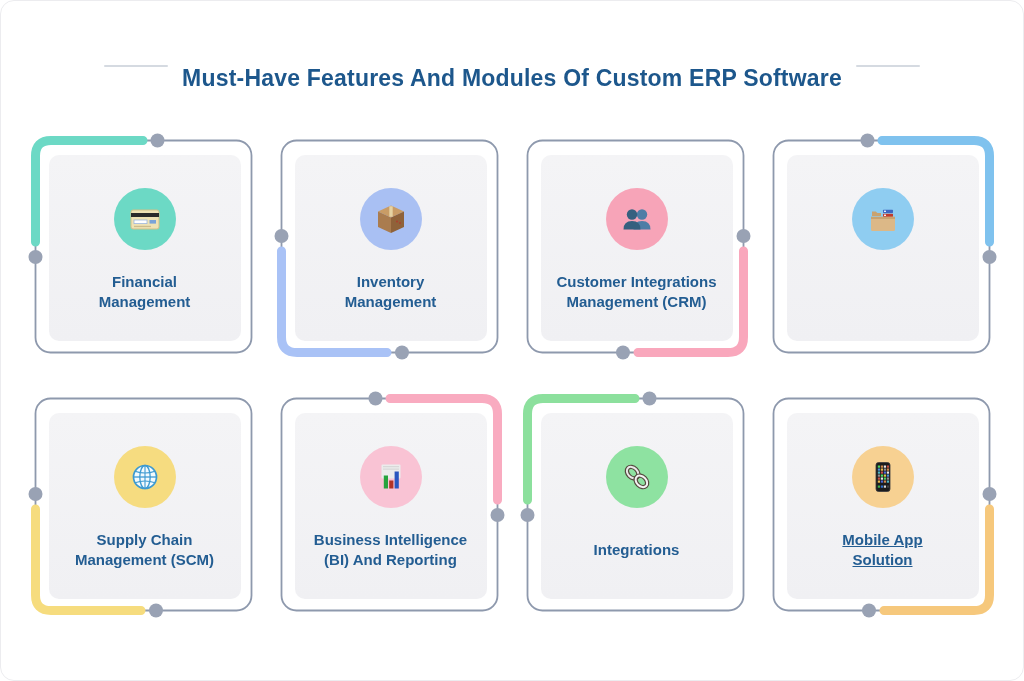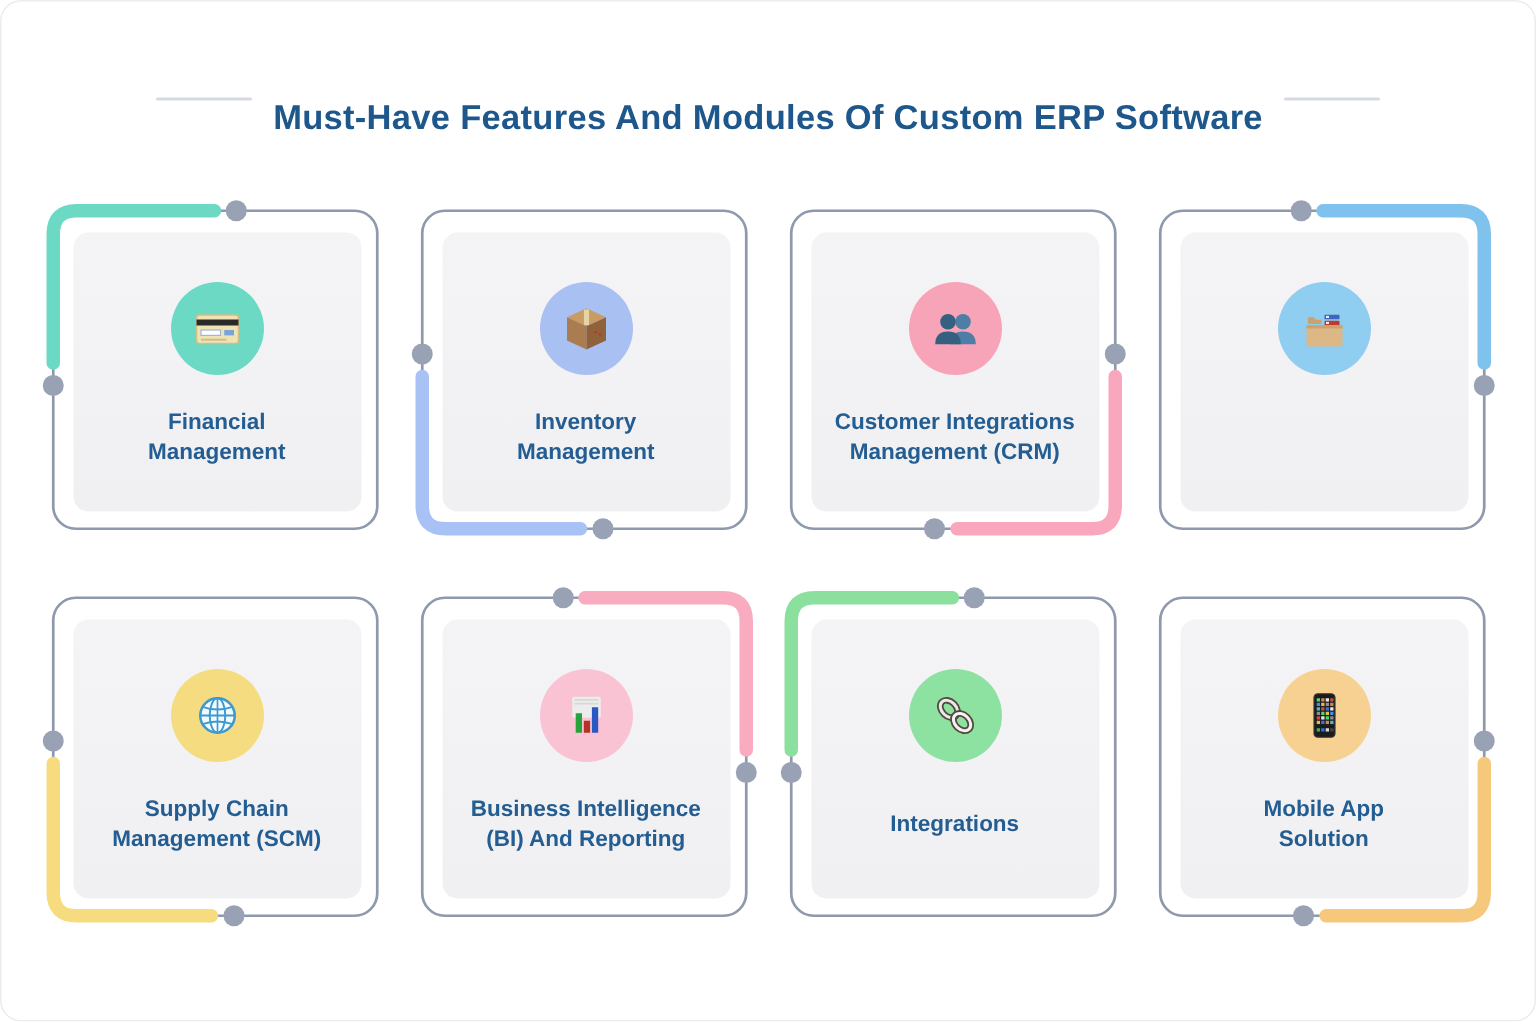--- a/index.html
+++ b/index.html
@@ -253,20 +253,20 @@
                   <rect x="15.8" y="21.5" width="2.2" height="2.2" fill="#4a69d9"></rect>
                   <rect x="18.8" y="21.5" width="2.2" height="2.2" fill="#d0884c"></rect>
                   <rect x="21.8" y="21.5" width="2.2" height="2.2" fill="#50b6c3"></rect>
                 <rect x="12.8" y="26.5" width="2.2" height="2.2" fill="#3cb44b"></rect>
                   <rect x="15.8" y="26.5" width="2.2" height="2.2" fill="#2f6fd0"></rect>
                   <rect x="18.8" y="26.5" width="2.2" height="2.2" fill="#d8d8d8"></rect>
                   <rect x="21.8" y="26.5" width="2.2" height="2.2" fill="#444448"></rect>
               </g>
             </svg>
           </div>
-          <div class="card-label" style="color: rgb(35, 93, 146);">Mobile App
+          <div class="card-label" style="color: rgb(35, 93, 146); text-decoration: underline;">Mobile App
 Solution</div>
         </div>
       </div>
 
     </div>
   </div>
 </div>
 
 </body></html>

